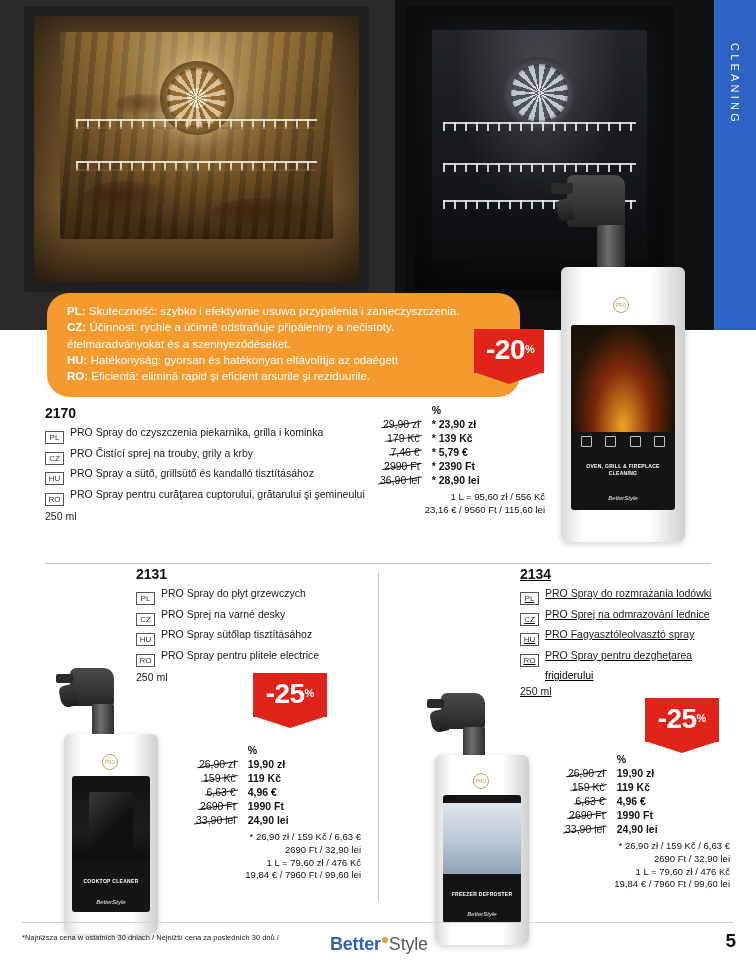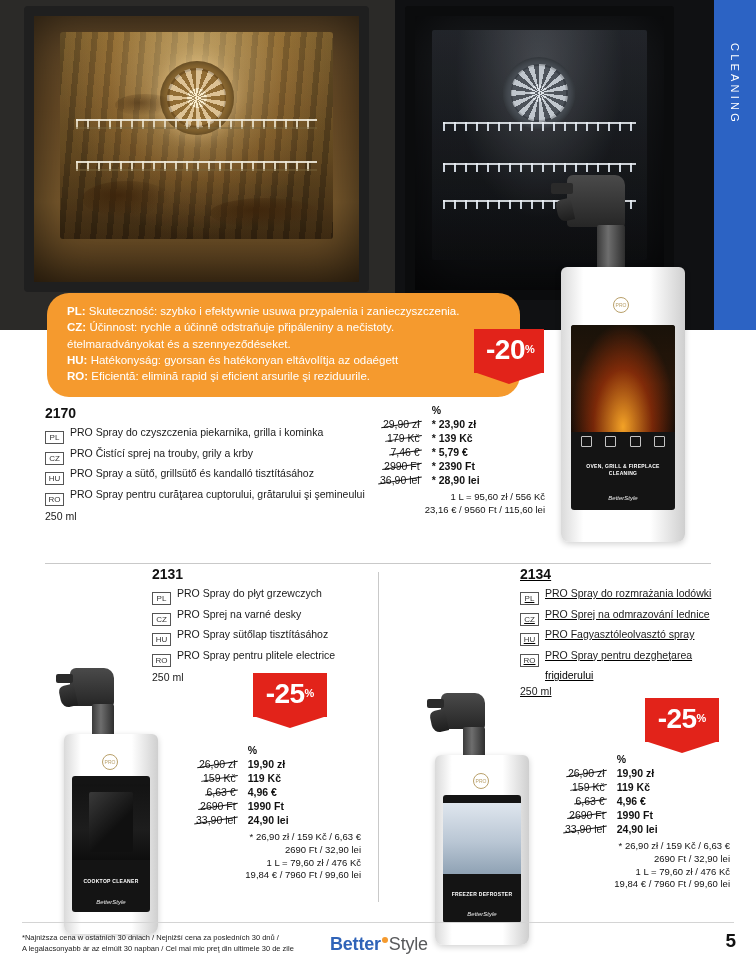--- a/index.html
+++ b/index.html
@@ -505,21 +505,21 @@
       <div class="lbl-title" style="white-space:pre-line;">OVEN, GRILL &amp; FIREPLACE
 CLEANING</div>
       <div class="lbl-brand">BetterStyle</div>
     </div>
   </div>
 </div>
 
 <div class="hr" style="left:45px; top:563px; width:666px;"></div>
 <div class="vr" style="left:378px; top:572px; height:330px;"></div>
 
-<div class="block" style="left:152px; top:566px; width:220px;">
+<div class="block" style="left:136px; top:566px; width:220px;">
   <div class="sku">2131</div>
   <div class="langrow">
     <span class="langtag">PL</span>
     <span>PRO Spray do płyt grzewczych</span>
   </div>
   <div class="langrow">
     <span class="langtag">CZ</span>
     <span>PRO Sprej na varné desky</span>
   </div>
   <div class="langrow">
@@ -654,18 +654,17 @@
       <div class="lbl-flame" style="background:linear-gradient(180deg,#dfe6ee,#b9c6d4 55%,#8fa2b4); top:6%; height:56%;"></div>
       <div class="lbl-title" style="bottom:20%; color:#fff;">FREEZER DEFROSTER</div>
       <div class="lbl-brand">BetterStyle</div>
     </div>
   </div>
 </div>
 
 <div class="footer-rule"></div>
 <div class="footer-note">
   <div>*Najniższa cena w ostatnich 30 dniach / Nejnižší cena za posledních 30 dnů /</div>
-  <div>A legalacsonyabb ár az elmúlt 30 napban / Cel mai mic preţ din ultimele 30 de zile</div>
 </div>
 <div class="brandmark">
   <span>Better</span><span class="dot"></span><span class="style">Style</span>
 </div>
 <div class="pagenum">5</div>
 
 </body></html>

